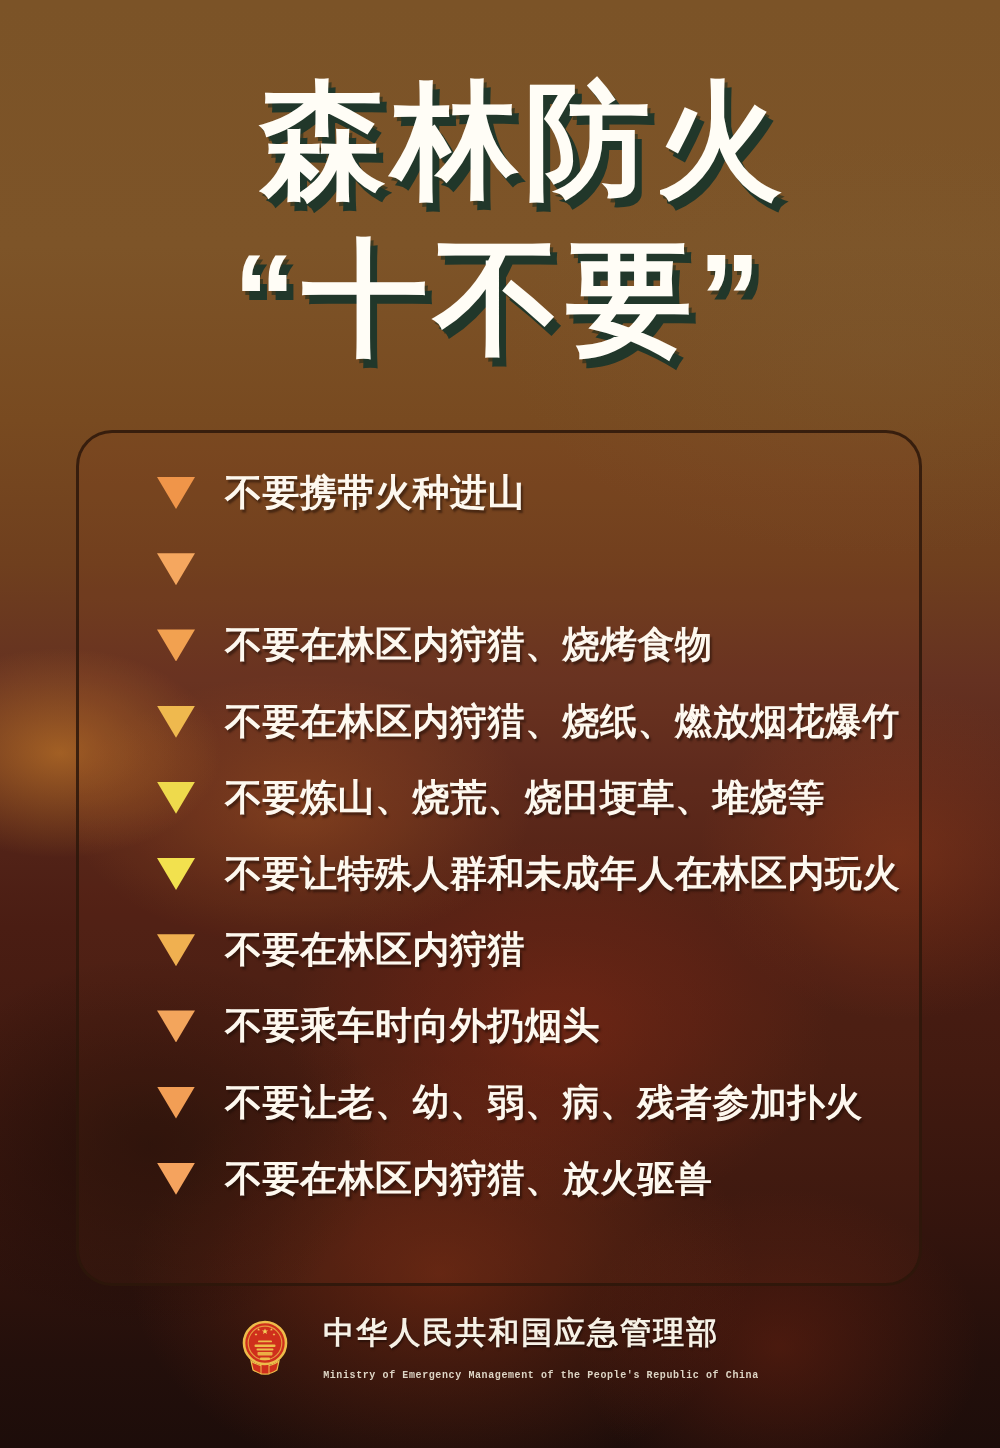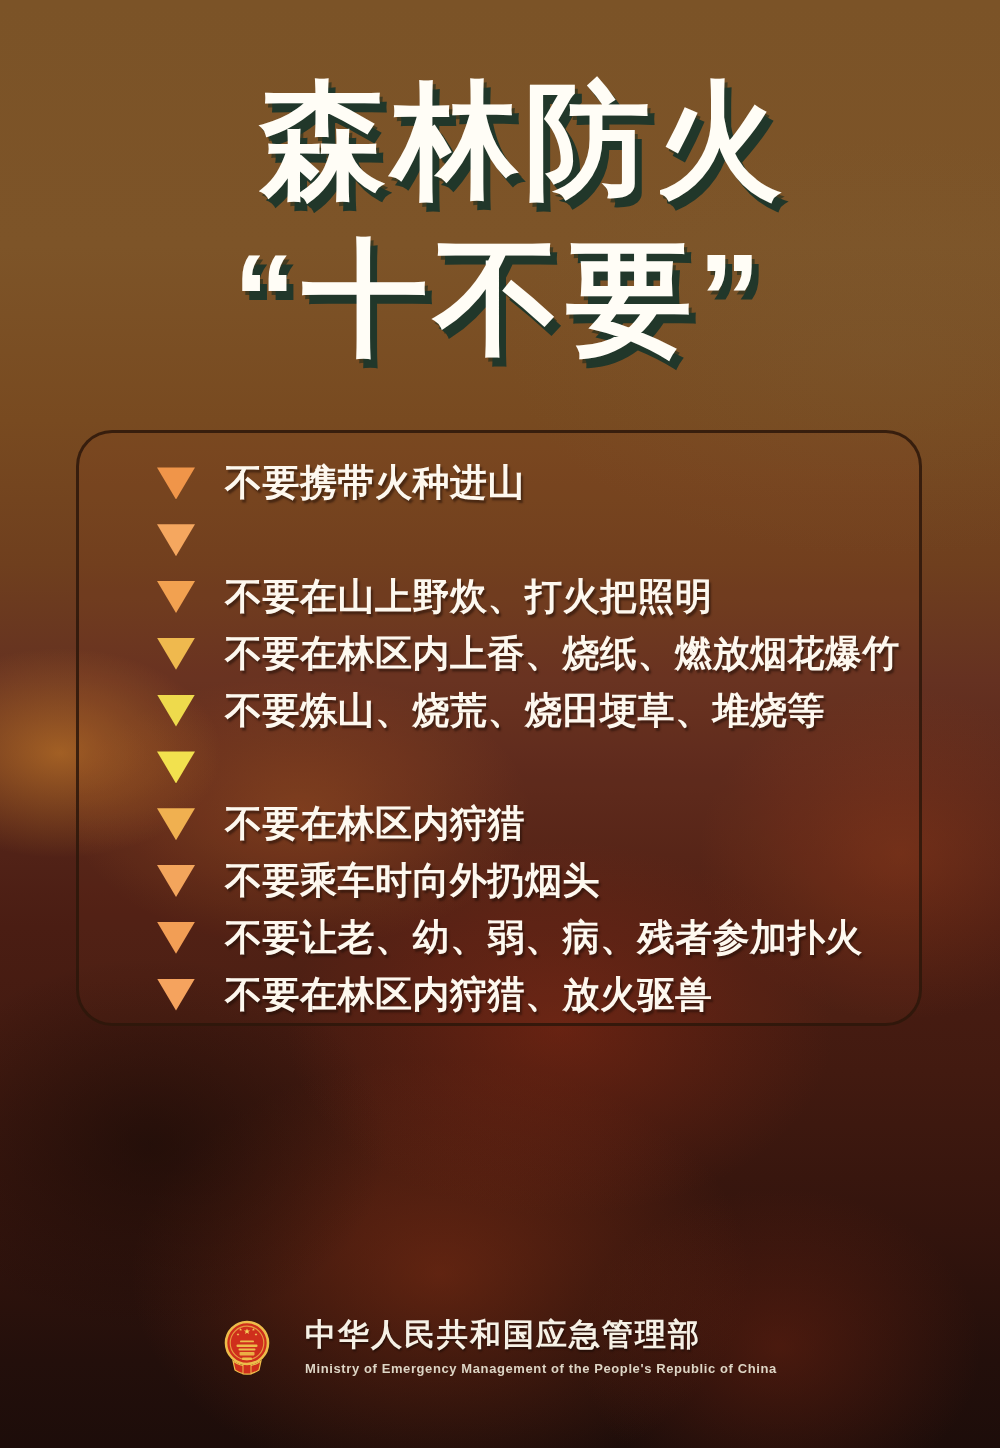--- a/index.html
+++ b/index.html
@@ -28,80 +28,81 @@
   .title{
     position:absolute;left:0;width:100%;text-align:center;
     color:#fffdf6;font-weight:900;
     font-size:126px;line-height:1;letter-spacing:6px;
     text-shadow:7px 9px 0 #21372a, 3px 4px 0 rgba(20,40,28,.55);
     white-space:nowrap;
   }
   .title.line1{top:78px;margin-left:24px;}
   .title.line2{top:236px;}
   .panel{
-    position:absolute;left:76px;top:430px;width:846px;height:596px;
+    position:absolute;left:76px;top:430px;width:846px;height:856px;
     box-sizing:border-box;border:3px solid rgba(44,22,11,.85);
     border-radius:36px;background:rgba(146,70,40,.10);
     display:flex;flex-direction:column;padding-top:22px;
   }
   .item{height:76.2px;display:flex;align-items:center;}
   .tri{
     width:38px;height:32px;margin:0 30px 0 78px;flex:0 0 auto;
     clip-path:polygon(0 0,100% 0,50% 100%);
     filter:drop-shadow(2px 3px 1px rgba(30,12,6,.35));
   }
   .item-text{
     color:#fdf8ef;font-size:37px;font-weight:700;letter-spacing:.5px;
     text-shadow:2px 3px 2px rgba(28,11,5,.5);white-space:nowrap;
   }
   .footer{
     position:absolute;left:0;top:1318px;width:100%;
-    display:flex;justify-content:center;align-items:flex-start;gap:34px;
+    display:flex;justify-content:center;align-items:flex-start;gap:34px;font-family:Liberation Mono, monospace;
   }
   .emblem{flex:0 0 auto;margin-top:2px;}
   .footer-text{display:flex;flex-direction:column;}
   .ministry-cn{
     color:#f6f1e6;font-size:31px;font-weight:700;letter-spacing:2px;
     line-height:1.1;text-shadow:1px 2px 2px rgba(0,0,0,.4);white-space:nowrap;
   }
   .ministry-en{
-    color:#ded6c6;font-size:13px;font-weight:700;letter-spacing:.6px;
-    margin-top:9px;white-space:nowrap;
+    color:#ded6c6;font-size:10px;font-weight:700;letter-spacing:.6px;
+    margin-top:18px;white-space:nowrap;
   }
 </style>
 </head>
 <body>
 
 <div class="poster">
 
   <div class="title line1">森林防火</div>
   <div class="title line2">“十不要”</div>
 
   <div class="panel">
     <div class="item">
       <span class="tri" style="background: rgb(240, 149, 73);"></span>
       <span class="item-text">不要携带火种进山</span>
     </div>
     <div class="item">
       <span class="tri" style="background: rgb(245, 167, 95);"></span>
     </div>
     <div class="item">
       <span class="tri" style="background: rgb(242, 161, 80);"></span>
-      <span class="item-text">不要在山上野炊、打火把照明</span>
+      <span class="item-text">不要在林区内狩猎、烧烤食物</span>
     </div>
     <div class="item">
       <span class="tri" style="background: rgb(239, 185, 78);"></span>
-      <span class="item-text">不要在林区内上香、烧纸、燃放烟花爆竹</span>
+      <span class="item-text">不要在林区内狩猎、烧纸、燃放烟花爆竹</span>
     </div>
     <div class="item">
       <span class="tri" style="background: rgb(238, 218, 76);"></span>
       <span class="item-text">不要炼山、烧荒、烧田埂草、堆烧等</span>
     </div>
     <div class="item">
       <span class="tri" style="background: rgb(242, 225, 78);"></span>
+      <span class="item-text">不要让特殊人群和未成年人在林区内玩火</span>
     </div>
     <div class="item">
       <span class="tri" style="background: rgb(240, 176, 80);"></span>
       <span class="item-text">不要在林区内狩猎</span>
     </div>
     <div class="item">
       <span class="tri" style="background: rgb(243, 165, 92);"></span>
       <span class="item-text">不要乘车时向外扔烟头</span>
     </div>
     <div class="item">

